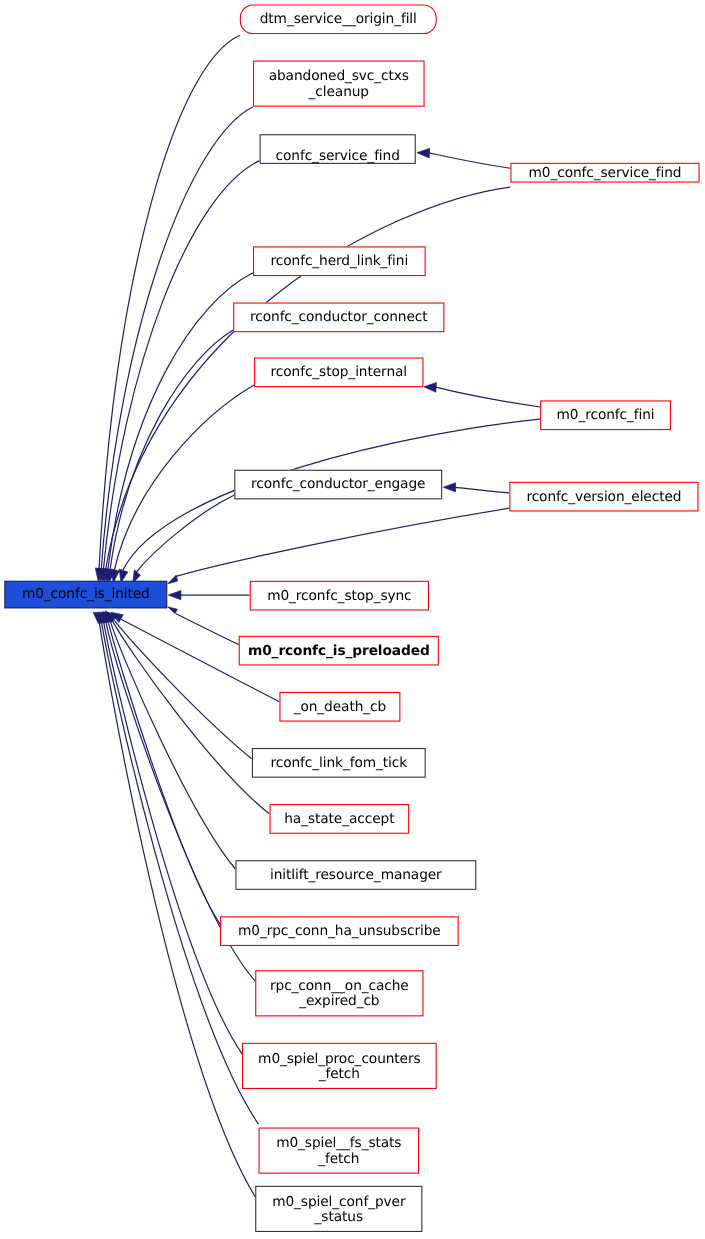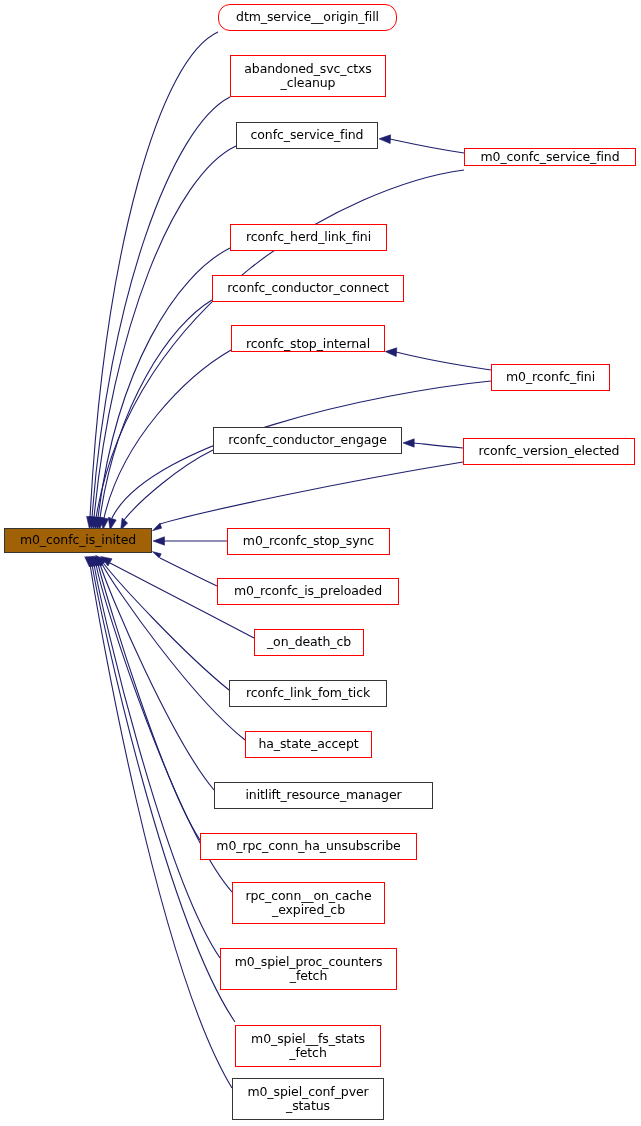--- a/index.html
+++ b/index.html
@@ -48,21 +48,21 @@
     padding: 0 2px;
   }
   .node.red {
     border: 1.6px solid #ff0000;
   }
   .node.black {
     border: 1.6px solid #353535;
   }
   .node.current {
     border: 1.6px solid #353535;
-    background: #a16207;
+    background: #1d4ed8;
   }
 </style>
 </head>
 <body>
 
 <div id="canvas">
 
   <svg class="graph" viewBox="0 0 641 1126" xmlns="http://www.w3.org/2000/svg">
 
     <g>
@@ -172,57 +172,57 @@
 
   <div class="node red" style="left:218px; top:4px; width:179px; height:27px;border-radius:12px;">
     <span>dtm_service__origin_fill</span>
   </div>
 
   <div class="node red" style="left:230px; top:55px; width:156px; height:42px;">
     <span>abandoned_svc_ctxs
 _cleanup</span>
   </div>
 
-  <div class="node black" style="left:236px; top:122px; width:142px; height:27px;">
+  <div class="node black" style="left:236px; top:122px; width:142px; height:27px;align-items:flex-end;">
     <span>confc_service_find</span>
   </div>
 
   <div class="node red" style="left:464px; top:148px; width:172px; height:18px;">
     <span>m0_confc_service_find</span>
   </div>
 
   <div class="node red" style="left:230px; top:224px; width:157px; height:27px;">
     <span>rconfc_herd_link_fini</span>
   </div>
 
   <div class="node red" style="left:212px; top:275px; width:192px; height:27px;">
     <span>rconfc_conductor_connect</span>
   </div>
 
-  <div class="node red" style="left:231px; top:325px; width:154px; height:27px;align-items:flex-end;">
+  <div class="node red" style="left:231px; top:325px; width:154px; height:27px;">
     <span>rconfc_stop_internal</span>
   </div>
 
   <div class="node red" style="left:491px; top:364px; width:119px; height:27px;">
     <span>m0_rconfc_fini</span>
   </div>
 
   <div class="node black" style="left:213px; top:427px; width:189px; height:27px;">
     <span>rconfc_conductor_engage</span>
   </div>
 
   <div class="node red" style="left:463px; top:438px; width:172px; height:27px;">
     <span>rconfc_version_elected</span>
   </div>
 
   <div class="node red" style="left:227px; top:528px; width:163px; height:27px;">
     <span>m0_rconfc_stop_sync</span>
   </div>
 
-  <div class="node red" style="left:217px; top:578px; width:182px; height:27px;">
+  <div class="node red" style="left:217px; top:578px; width:182px; height:27px;font-weight:bold;">
     <span>m0_rconfc_is_preloaded</span>
   </div>
 
   <div class="node red" style="left:254px; top:629px; width:110px; height:27px;">
     <span>_on_death_cb</span>
   </div>
 
   <div class="node black" style="left:229px; top:680px; width:158px; height:27px;">
     <span>rconfc_link_fom_tick</span>
   </div>

